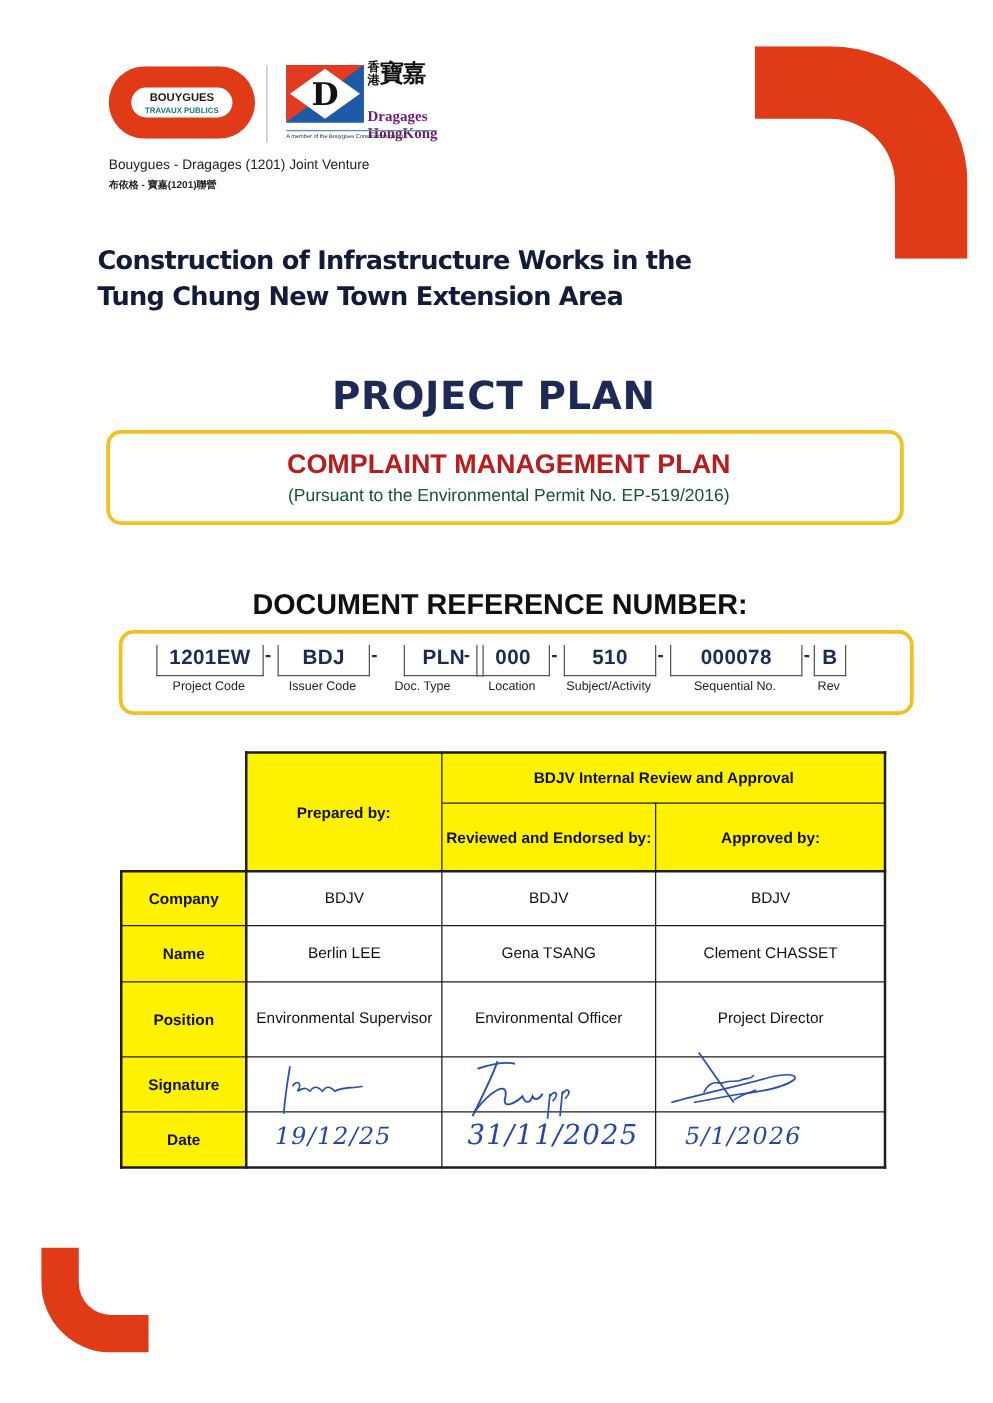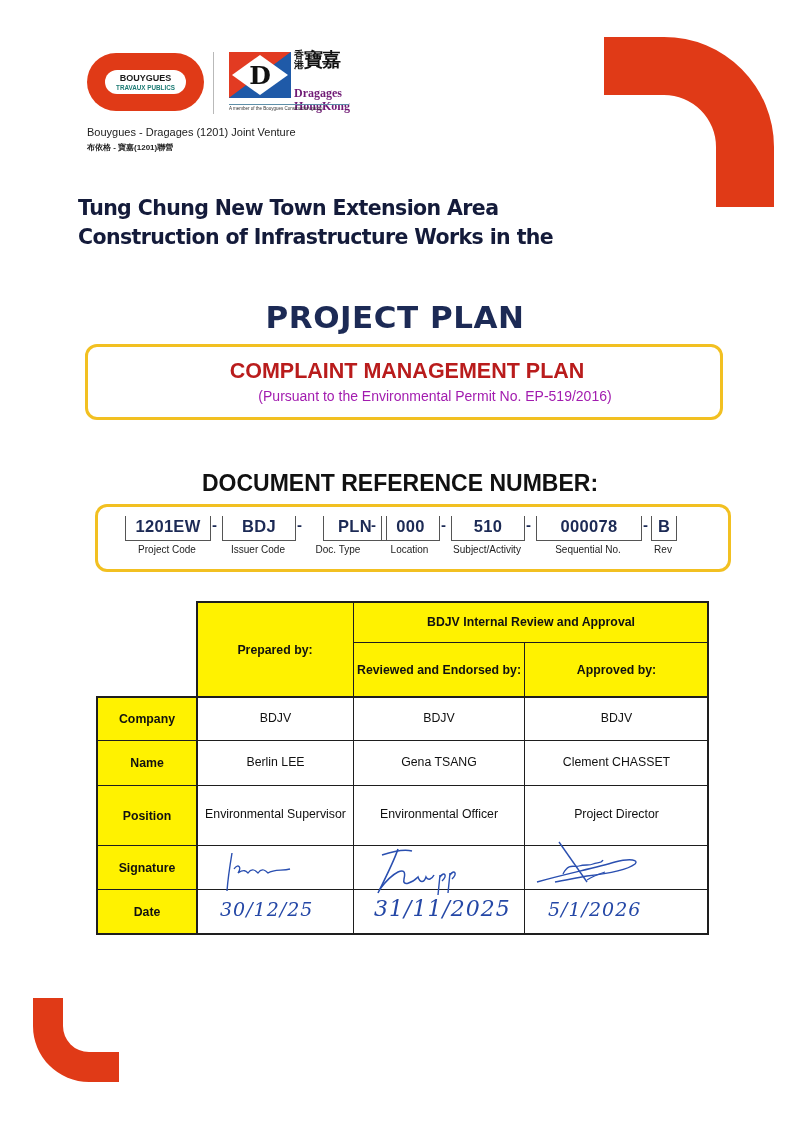--- a/index.html
+++ b/index.html
@@ -36,21 +36,21 @@
   }
   .plan-box {
     left: 85px; top: 344px; width: 632px; height: 70px;
     border: 3px solid #f2c021; border-radius: 12px;
   }
   .plan-name {
     left: 0; width: 638px; top: 12px; text-align: center;
     font-size: 21.5px; font-weight: bold; color: #b91c1c;
   }
   .plan-sub {
-    left: 0; width: 638px; top: 41px; text-align: center; font-size: 14px; color: #a21caf; padding-left: 28px;
+    left: 0; width: 638px; top: 41px; text-align: center; font-size: 14px; color: #14532d;
   }
 
   .ref-heading {
     left: 0; width: 800px; top: 470px; text-align: center;
     font-size: 23px; font-weight: bold; color: #111;
   }
   .ref-box {
     left: 95px; top: 504px; width: 630px; height: 62px;
     border: 3px solid #f2c021; border-radius: 12px;
   }
@@ -102,22 +102,22 @@
   <div>Dragages</div>
   <div>HongKong</div>
 </div>
 <div class="abs dragages-rule"></div>
 <div class="abs dragages-member">A member of the Bouygues Construction group</div>
 
 <div class="abs jv-en">Bouygues - Dragages (1201) Joint Venture</div>
 <div class="abs jv-cn">布依格 - 寶嘉(1201)聯營</div>
 
 <div class="abs contract-title">
+  <div>Construction of Infrastructure Works in the</div>
   <div>Tung Chung New Town Extension Area</div>
-  <div>Construction of Infrastructure Works in the</div>
 </div>
 
 <div class="abs project-plan">PROJECT PLAN</div>
 
 <div class="abs plan-box">
   <div class="abs plan-name">COMPLAINT MANAGEMENT PLAN</div>
   <div class="abs plan-sub">(Pursuant to the Environmental Permit No. EP-519/2016)</div>
 </div>
 
 <div class="abs ref-heading">DOCUMENT REFERENCE NUMBER:</div>
@@ -213,16 +213,16 @@
     <path d="M12 46 C24 30 40 20 36 36 C34 44 44 40 50 34 C52 40 56 40 58 34 C60 38 64 36 66 32" stroke="#2a4fb0" stroke-width="1.5" fill="none"></path>
     <path d="M72 32 L70 52 M72 34 C76 28 80 32 74 38 M82 30 L80 50 M82 32 C86 26 90 30 84 36" stroke="#2a4fb0" stroke-width="1.4" fill="none"></path>
   </svg>
   <svg class="sig" style="left:535px;top:838px;width:110px;height:56px;" viewBox="0 0 110 56">
     <path d="M24 4 L52 44" stroke="#2a4fb0" stroke-width="1.4" fill="none"></path>
     <path d="M2 44 C30 36 60 30 80 24 C96 20 104 22 100 26 C92 32 70 36 52 38 C42 40 30 42 20 44" stroke="#2a4fb0" stroke-width="1.4" fill="none"></path>
     <path d="M28 36 C34 24 40 30 44 28 C50 26 54 28 58 26 C62 24 66 26 68 22" stroke="#2a4fb0" stroke-width="1.3" fill="none"></path>
     <path d="M52 42 C58 38 64 36 70 34" stroke="#2a4fb0" stroke-width="1.2" fill="none"></path>
   </svg>
 
-  <div class="hand-date" style="left:220px;top:898px;">30/12/25</div>
+  <div class="hand-date" style="left:220px;top:898px;">19/12/25</div>
   <div class="hand-date" style="left:374px;top:896px;font-size:22px;">31/11/2025</div>
   <div class="hand-date" style="left:548px;top:898px;">5/1/2026</div>
 </div>
 
 </body></html>

